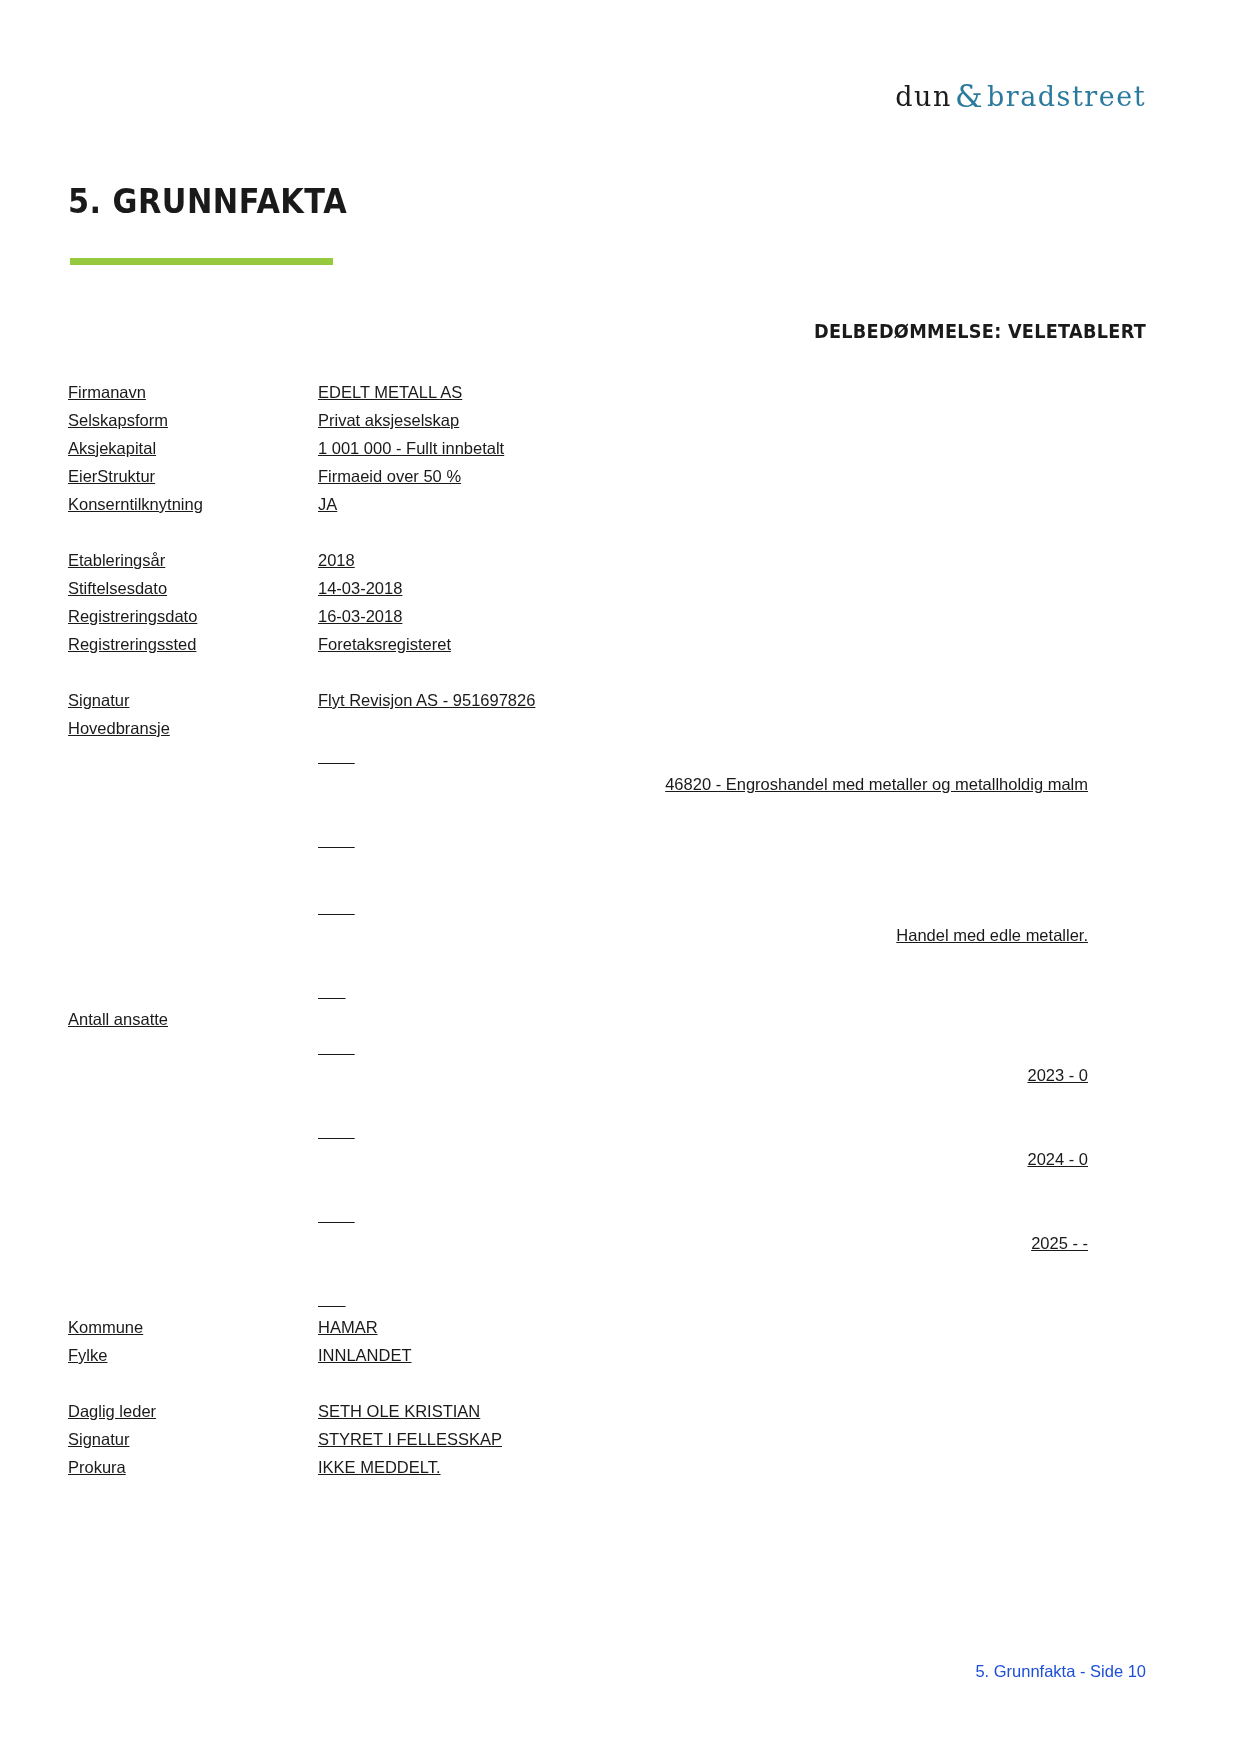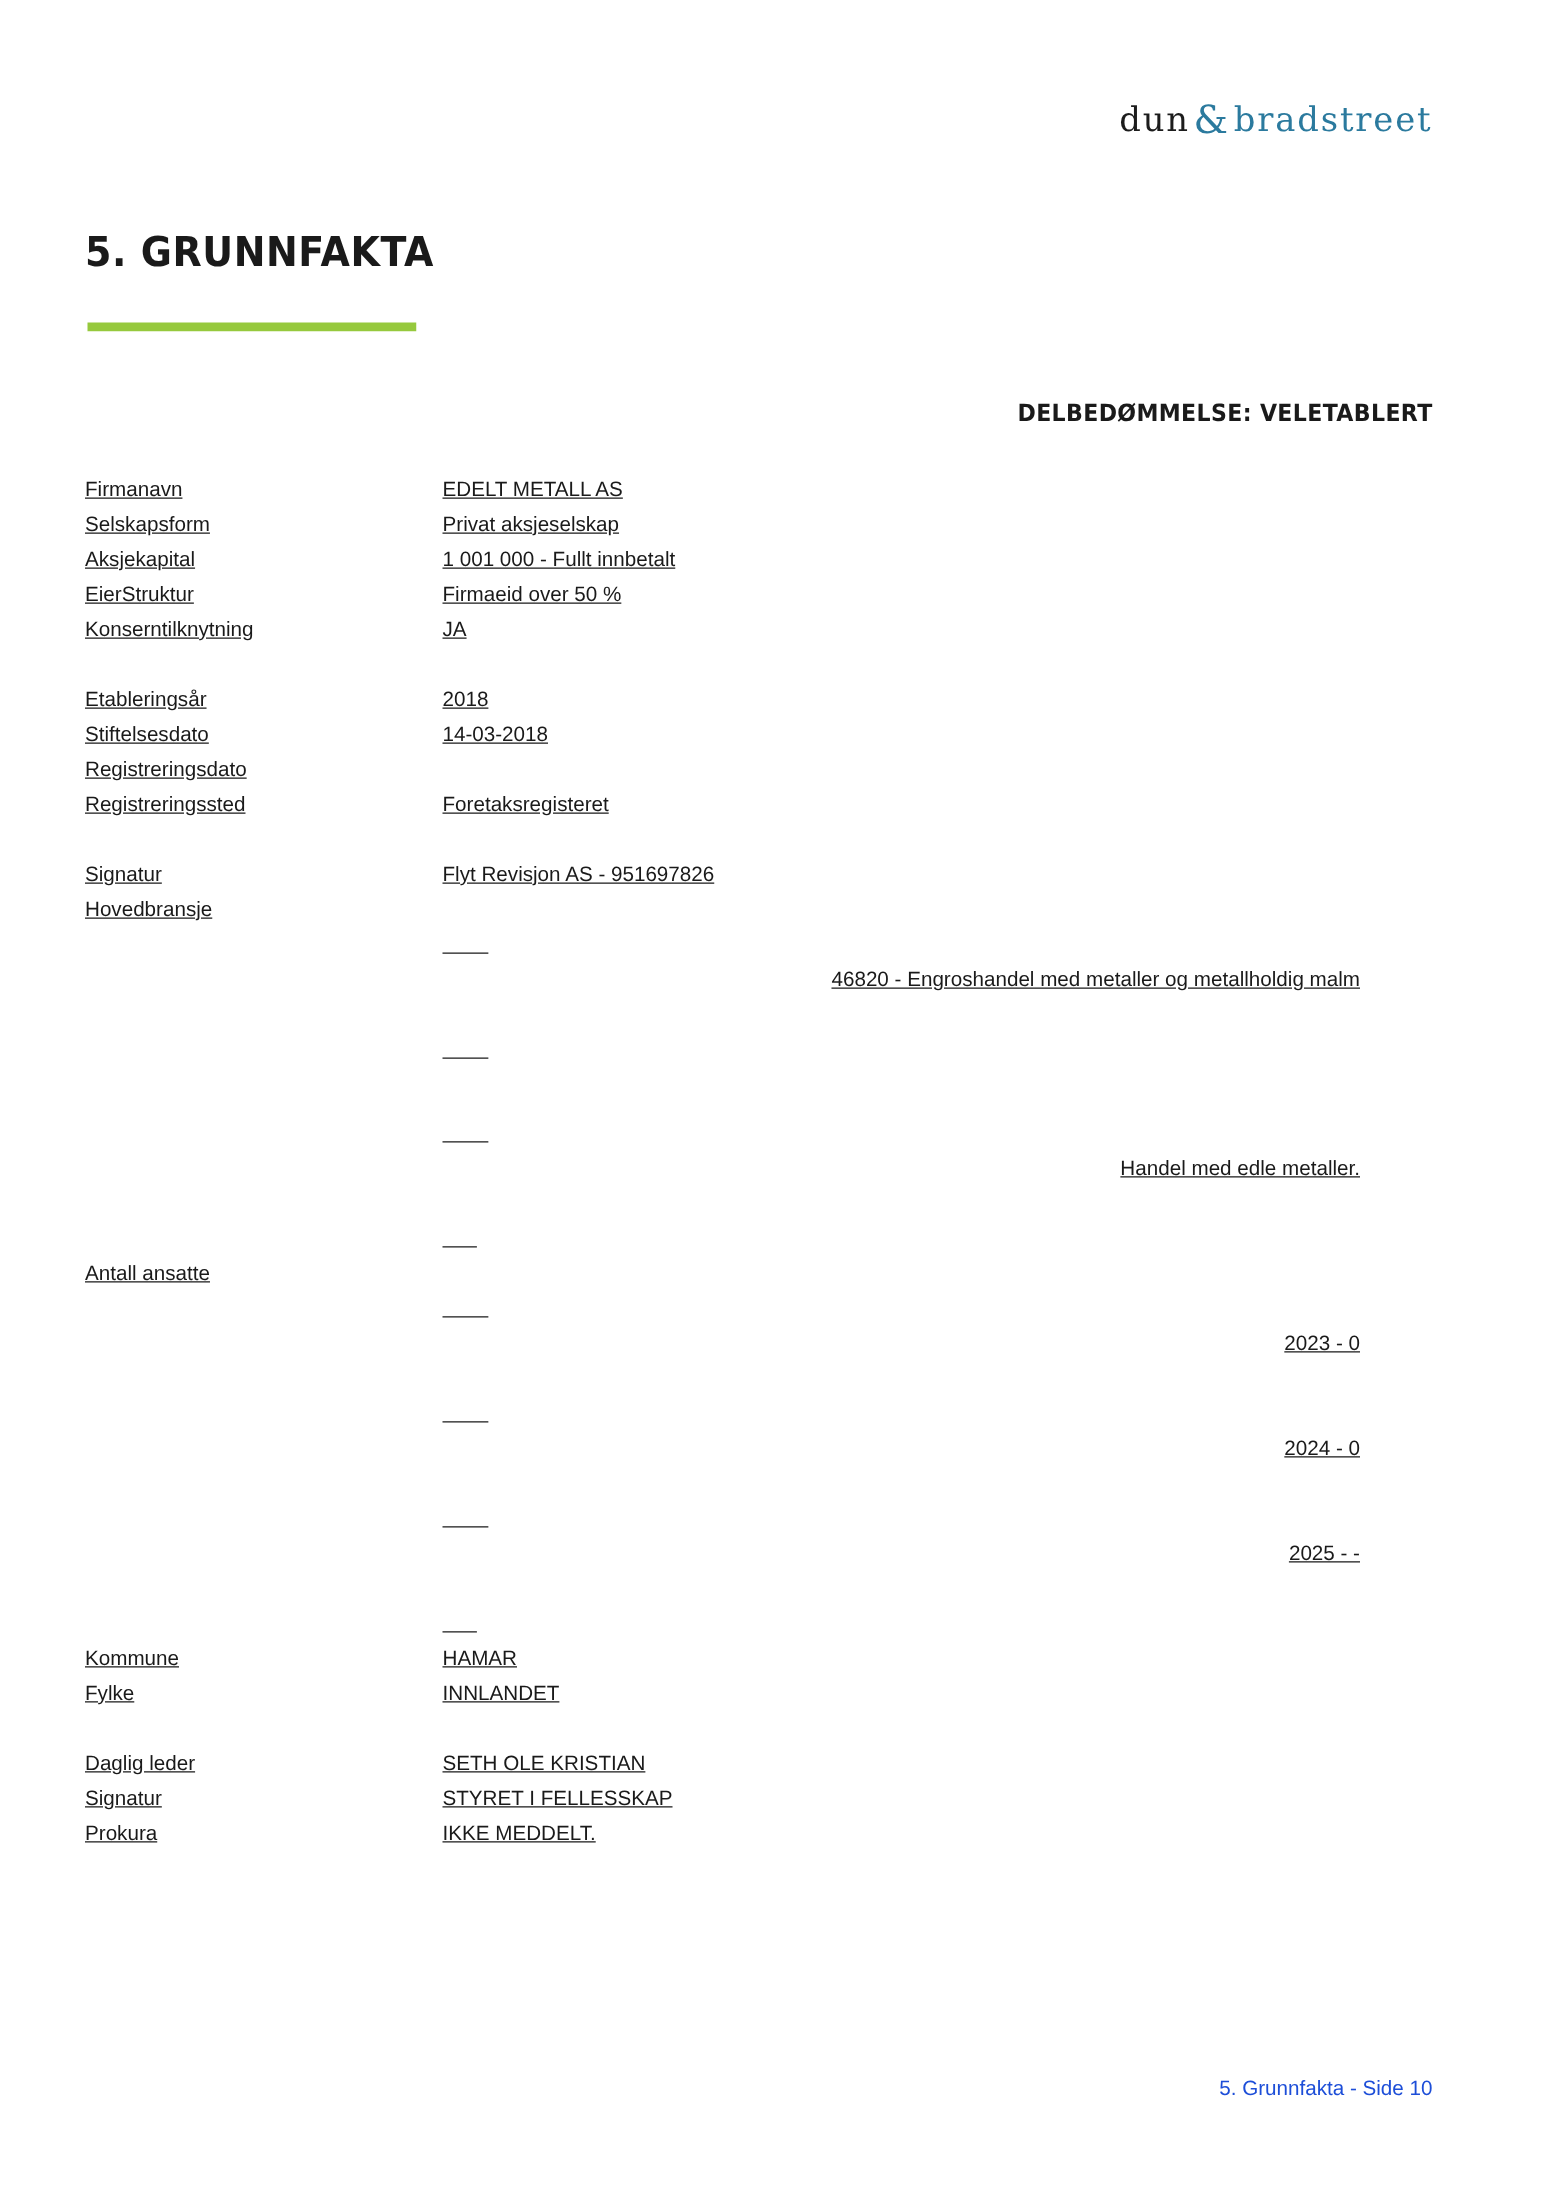--- a/index.html
+++ b/index.html
@@ -101,21 +101,20 @@
     align-items: flex-start;
   }
   .fact-label {
     width: 250px;
     flex: 0 0 250px;
     white-space: pre;
   }
   .fact-value {
     flex: 1 1 auto;
     white-space: pre;
-    margin-left: 36px;
   }
   .fact-value .sub-line {
     display: block;
     text-align: right;
   }
   .spacer {
     height: 28px;
   }
   .gap-small {
     height: 11px;
@@ -174,20 +173,21 @@
     <div class="fact-row">
       <div class="fact-label">Etableringsår</div>
       <div class="fact-value">2018</div>
     </div>
     <div class="fact-row">
       <div class="fact-label">Stiftelsesdato</div>
       <div class="fact-value">14-03-2018</div>
     </div>
     <div class="fact-row">
       <div class="fact-label">Registreringsdato</div>
+      <div class="fact-value">16-03-2018</div>
     </div>
     <div class="fact-row">
       <div class="fact-label">Registreringssted</div>
       <div class="fact-value">Foretaksregisteret</div>
     </div>
 
     <div class="spacer"></div>
 
     <div class="fact-row">
       <div class="fact-label">Signatur</div>

